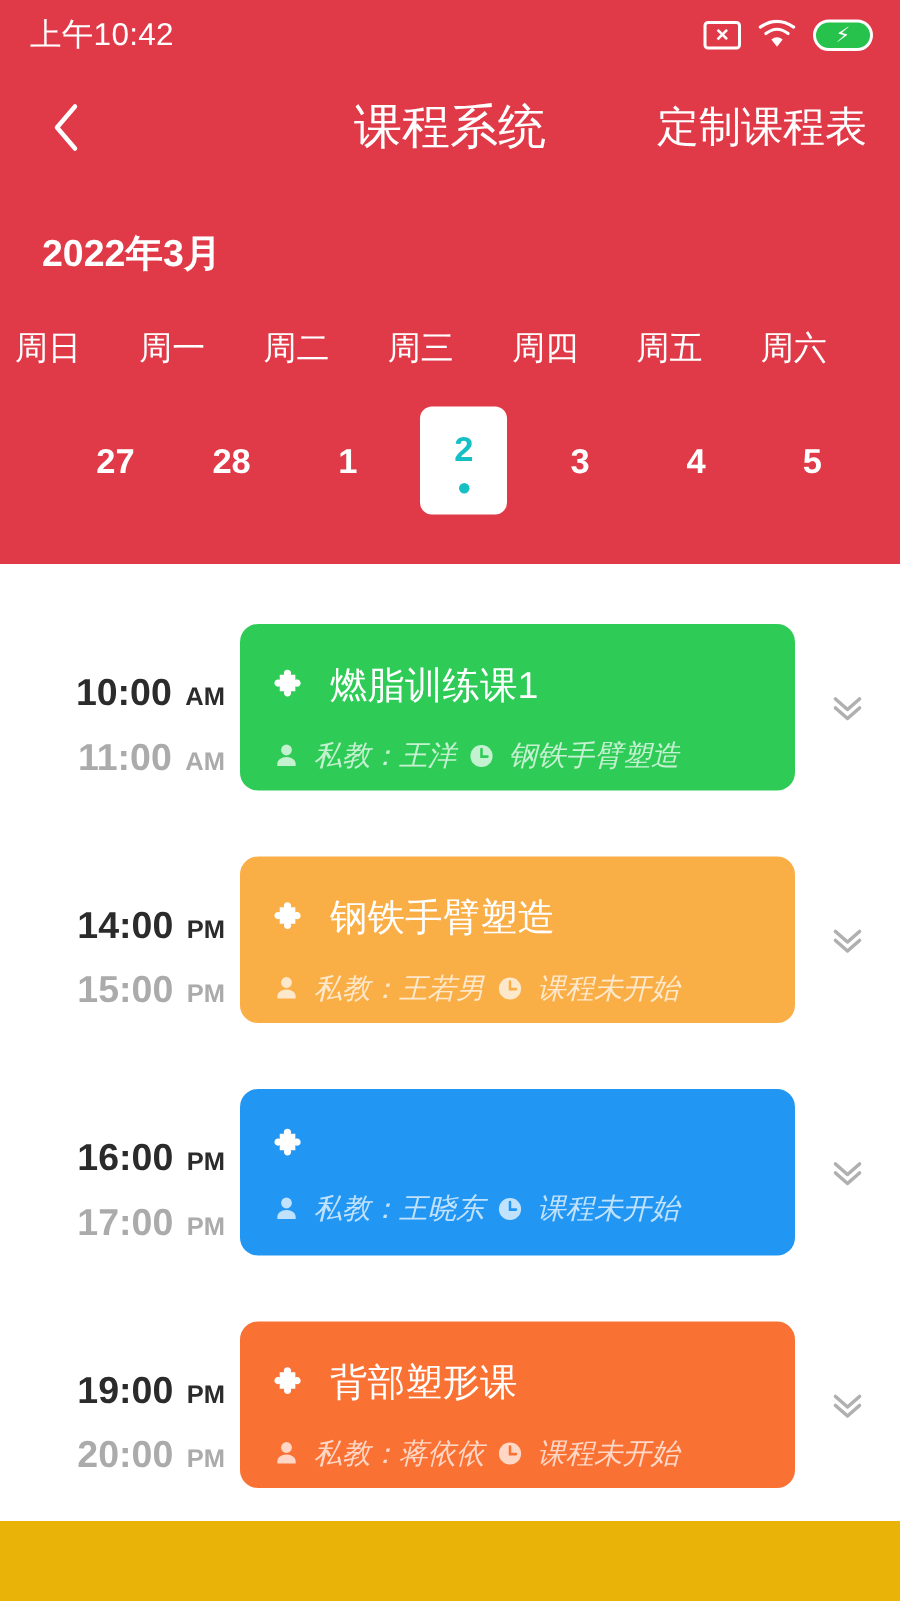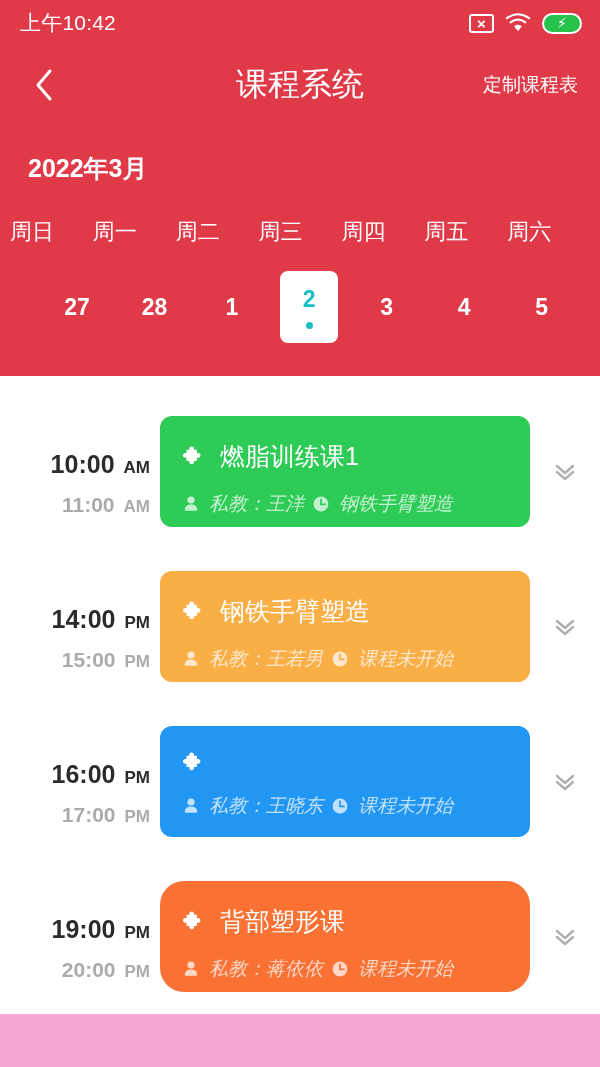--- a/index.html
+++ b/index.html
@@ -2,21 +2,21 @@
 <html><head>
 <meta charset="utf-8">
 <style>
   * { margin:0; padding:0; box-sizing:border-box; }
   html, body {
     width:600px; height:1067px;
     background:#ffffff;
     font-family:"Liberation Sans","DejaVu Sans",sans-serif;
     overflow:hidden;
   }
-  .screen { position:relative; width:600px; height:1067px; background:#f9a8d4; }
+  .screen { position:relative; width:600px; height:1067px; background:#eab308; }
 
   
   .header-block {
     background:#E03A48;
     width:600px;
     height:376px;
     position:relative;
   }
 
   
@@ -76,21 +76,21 @@
     left:0; right:0;
     text-align:center;
     color:#ffffff;
     font-size:32px;
     font-weight:400;
     pointer-events:none;
   }
   .nav-action {
     margin-left:auto;
     color:#ffffff;
-    font-size:19px;
+    font-size:28px;
     position:relative;
     z-index:2;
     cursor:pointer;
   }
 
   
   .month-label {
     color:#ffffff;
     font-size:25px;
     font-weight:700;
@@ -157,21 +157,21 @@
   }
   .time-line {
     display:flex;
     align-items:baseline;
     justify-content:flex-end;
     gap:9px;
   }
   .time-line.start .t-hm { color:#2b2b2b; font-size:25px; font-weight:700; }
   .time-line.start .t-mr { color:#2b2b2b; font-size:17px; font-weight:700; }
   .time-line.end { margin-top:14px; }
-  .time-line.end .t-hm { color:#ABABAB; font-size:21px; font-weight:700; }
+  .time-line.end .t-hm { color:#ABABAB; font-size:25px; font-weight:700; }
   .time-line.end .t-mr { color:#ABABAB; font-size:17px; font-weight:700; }
 
   .card {
     flex:0 0 auto;
     width:370px;
     height:111px;
     border-radius:12px;
     padding:24px 22px 0 22px;
     position:relative;
   }
@@ -447,21 +447,21 @@
       <div class="time-col">
         <div class="time-line start">
           <span class="t-hm">19:00</span>
           <span class="t-mr">PM</span>
         </div>
         <div class="time-line end">
           <span class="t-hm">20:00</span>
           <span class="t-mr">PM</span>
         </div>
       </div>
-      <div class="card" style="background: rgb(250, 113, 52); border-radius: 24px;">
+      <div class="card" style="background: rgb(250, 113, 52);">
         <div class="card-title-row">
           <svg class="puzzle-icon" viewBox="0 0 24 24">
             <path d="M9.2 2.4c-1.3 0-2.3 1-2.3 2.2 0 .4.1.7.3 1H4.3v3.3c-.3-.2-.7-.3-1.1-.3-1.3 0-2.3 1-2.3 2.3s1 2.3 2.3 2.3c.4 0 .8-.1 1.1-.3v3.3h3c-.2.3-.3.7-.3 1.1 0 1.2 1 2.2 2.3 2.2s2.3-1 2.3-2.2c0-.4-.1-.8-.3-1.1h3v-3.2c.3.2.7.3 1.1.3 1.3 0 2.3-1 2.3-2.3s-1-2.3-2.3-2.3c-.4 0-.8.1-1.1.3V5.6h-3c.2-.3.3-.6.3-1 0-1.2-1-2.2-2.3-2.2z" fill="#ffffff"></path>
           </svg>
           <span class="card-title">背部塑形课</span>
         </div>
         <div class="card-meta">
           <span class="meta-item">
             <svg class="meta-icon" viewBox="0 0 18 18">
               <circle cx="9" cy="5" r="3.6" fill="rgba(255,255,255,0.72)"></circle>

